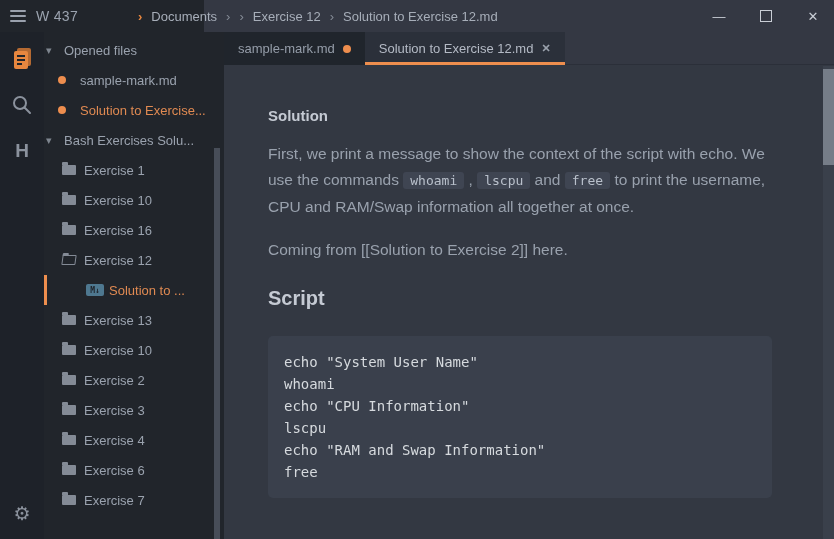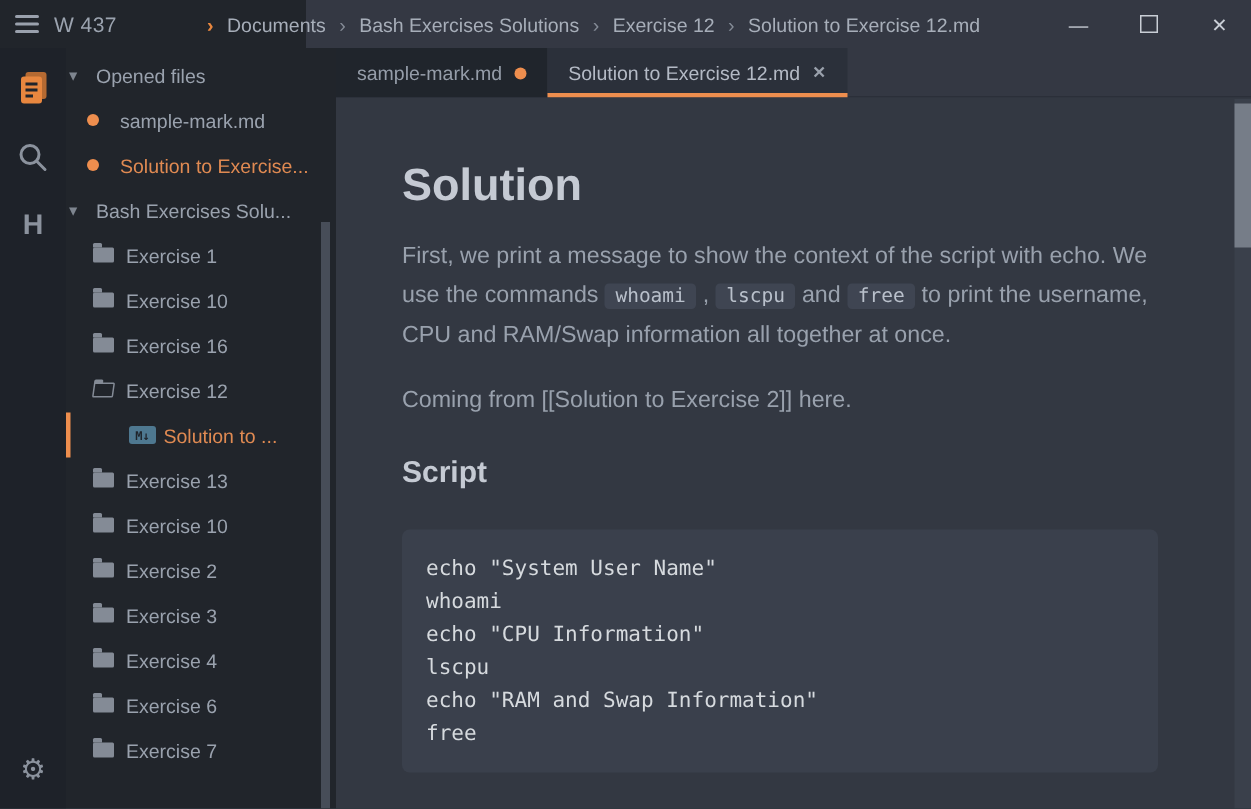--- a/index.html
+++ b/index.html
@@ -63,21 +63,21 @@
   .tab { height:33px; display:flex; align-items:center; justify-content:center; gap:8px;
          font-size:13px; padding:0 14px; cursor:pointer; }
   .tab-inactive { background:#20252c; color:#959da9; }
   .tab-active { background:#2b303a; color:#b4bac5; border-bottom:3px solid #ee8e4e; padding-top:3px; }
   .tab .t-dot { width:8px; height:8px; border-radius:50%; background:#ee8e4e; }
   .tab .t-close { font-size:11px; color:#9aa1ac; font-weight:bold; }
 
   
   .editor { position:absolute; top:33px; left:0; right:0; bottom:0; background:#333842;
             padding:20px 0 0 44px; }
-  h1.doc-h { font-size:30px; font-weight:bold; color:#c5cad3; margin-top:22px; }
+  h1.doc-h { font-size:15px; font-weight:bold; color:#c5cad3; margin-top:22px; }
   .para { width:508px; font-size:15.5px; line-height:26px; color:#99a1ad; margin-top:17px; }
   .ic { font-family:"DejaVu Sans Mono", monospace; font-size:13px; color:#b9c0cb;
         background:#3f4552; border-radius:3px; padding:1px 7px; }
   h2.doc-h { font-size:20px; font-weight:bold; color:#c5cad3; margin-top:24px; }
   .codeblock { width:504px; margin-top:26px; background:#3a404c; border-radius:5px;
                padding:15px 0 15px 16px; }
   .codeline { font-family:"DejaVu Sans Mono", monospace; font-size:14px; line-height:22px;
               color:#d6dade; white-space:pre; }
   .main-scroll { position:absolute; right:0; top:34px; bottom:0; width:11px; background:#3a404b; }
   .main-thumb { position:absolute; top:3px; left:0; width:11px; height:96px; background:#767d88; cursor:pointer; }
@@ -96,21 +96,20 @@
         <span></span>
           <span></span>
           <span></span>
       </div>
       <span class="win-title">W 437</span>
     </div>
     <div class="breadcrumb">
       <span class="bc-lead">›</span>
       <span class="bc-item">Documents</span>
       <span class="bc-sep">›</span>
-      <span class="bc-item">Bash Exercises Solutions</span>
       <span class="bc-sep">›</span>
       <span class="bc-item">Exercise 12</span>
       <span class="bc-sep">›</span>
       <span class="bc-item">Solution to Exercise 12.md</span>
     </div>
     <div class="win-controls">
       <span class="wc">—</span>
       <span class="wc wc-max"></span>
       <span class="wc">✕</span>
     </div>

